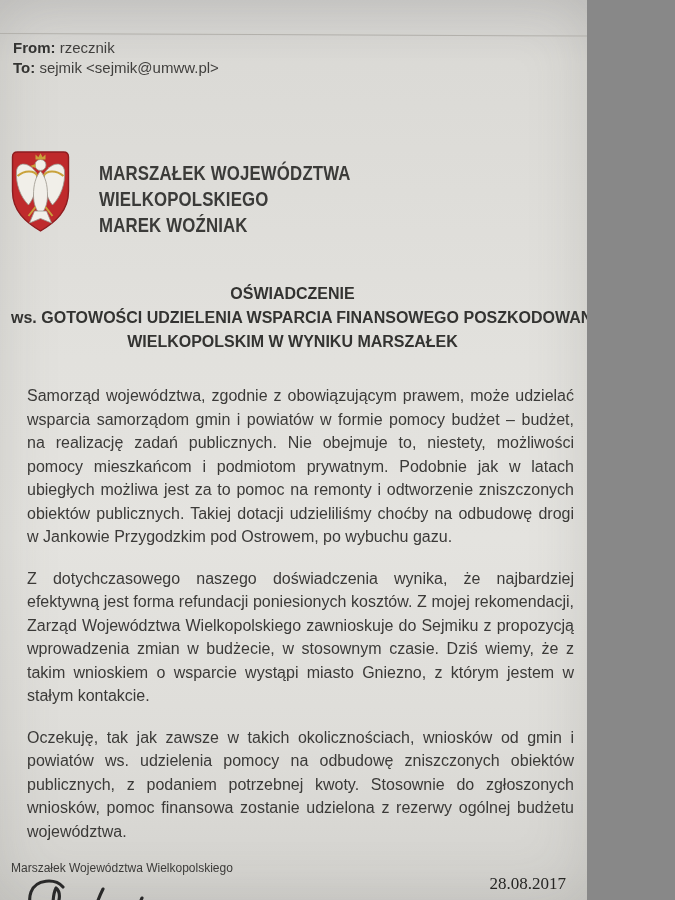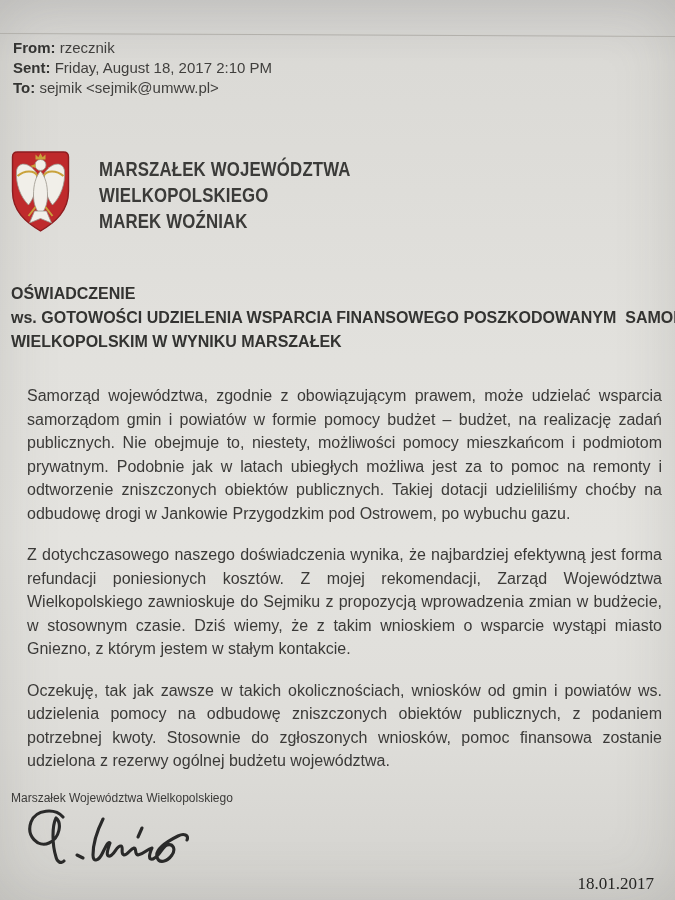--- a/index.html
+++ b/index.html
@@ -1,50 +1,50 @@
 <!DOCTYPE html>
 <html><head>
 <meta charset="utf-8">
 <style>
   html,body{margin:0;padding:0;background:#888;}
   .page{
     position:relative;
-    width:675px;height:900px;
+    width:587px;height:900px;
     overflow:hidden;
     background:linear-gradient(180deg,#d0cfcd 0%,#dbdad6 7%,#e2e1dd 40%,#e4e3df 60%,#deddd9 82%,#d3d2ce 100%);
     box-shadow:inset 0 0 60px rgba(90,88,84,.18);
     font-family:"Liberation Sans", sans-serif;
     color:#3a3a38;
   }
   .top-rule{
     position:absolute;top:33px;left:0;width:102%;
     border-top:1px solid #b2b0ab;
     transform:rotate(0.25deg);transform-origin:0 0;
   }
   .email-header{
     position:absolute;top:38px;left:13px;right:13px;
     font-size:15px;line-height:20px;color:#403f3d;
   }
   .eh-label{font-weight:bold;color:#343432;}
   .letterhead{
     position:absolute;top:149px;left:8px;
-    display:flex;align-items:center;
+    display:flex;align-items:flex-end;
   }
   .crest{flex:0 0 auto;}
   .letterhead-text{
     margin-left:26px;margin-top:2px;
     font-weight:bold;font-size:21px;line-height:26px;
     letter-spacing:.2px;color:#3b3b39;white-space:nowrap;
     transform:scaleX(.8);transform-origin:0 0;
   }
   .content-col{
     position:absolute;top:282px;left:11px;right:13px;
   }
   .title-block{
-    font-weight:bold;font-size:16px;
+    text-align:center;font-weight:bold;font-size:16px;
     line-height:24px;color:#333331;margin-bottom:30px;
   }
   .title-line{white-space:pre;}
   .body-text{font-size:16px;line-height:23.5px;text-align:justify;color:#3b3a38;}
   .body-text p{margin:0 0 18px 16px;}
   .signer{font-size:12px;color:#3b3a38;}
   .signature-wrap{margin:2px 0 0 8px;}
   .doc-date{
     position:absolute;bottom:6px;right:21px;
     font-family:"Liberation Serif", serif;
@@ -53,21 +53,20 @@
 </style>
 </head>
 <body>
 
 <div class="page">
 
   <div class="top-rule"></div>
 
   <div class="email-header">
     <div><span class="eh-label">From:</span><span> rzecznik</span></div>
-    <div><span class="eh-label">Sent:</span><span> Friday, August 18, 2017 2:10 PM</span></div>
     <div><span class="eh-label">To:</span><span> sejmik &lt;sejmik@umww.pl&gt;</span></div>
   </div>
 
   <div class="letterhead">
     <div class="crest">
       <svg width="65" height="85" viewBox="0 0 64 85" aria-hidden="true">
         <path d="M4,8 Q4,3 9,3 L55,3 Q60,3 60,8 L60,42 C60,62 47,73 32,82 C17,73 4,62 4,42 Z" fill="#bf2a2c" stroke="#8e1d20" stroke-width="1.4"></path>
         <path d="M28,24 C20,12 9,13 8,22 C7,35 12,48 20,56 C25,50 28,40 28,32 Z" fill="#f1efe9" stroke="#9a968c" stroke-width="0.8"></path>
         <path d="M36,24 C44,12 55,13 56,22 C57,35 52,48 44,56 C39,50 36,40 36,32 Z" fill="#f1efe9" stroke="#9a968c" stroke-width="0.8"></path>
         <path d="M9,27 C16,21 26,21 29,27" stroke="#c9a23b" stroke-width="2.2" fill="none"></path>
@@ -107,15 +106,15 @@
         <g fill="none" stroke="#1c1c1c" stroke-width="3.1" stroke-linecap="round" stroke-linejoin="round" opacity="0.92">
           <path d="M44,10 C36,1 17,2 12,15 C7,29 19,41 30,36 C41,31 43,16 37,11 C33,19 33,37 37,50 C38,55 42,57 45,54"></path>
           <path d="M58,48 C60,49 62,50 64,51"></path>
           <path d="M84,12 C78,24 74,38 74,48 C74,56 80,54 84,45 C87,39 89,34 91,36 C89,42 86,50 91,49 C96,47 98,38 102,39 C105,40 101,47 105,48 C109,48 111,42 115,41 C118,41 115,47 119,48 C125,47 128,42 133,41 C130,48 129,53 134,52 C141,49 143,40 148,38 C154,36 157,42 153,48 C148,55 140,57 138,50 C136,43 147,35 159,29 C165,26 170,28 168,33"></path>
           <path d="M119,30 L123,21"></path>
         </g>
       </svg>
     </div>
   </div>
 
-  <div class="doc-date">18.01.2017</div>
+  <div class="doc-date">28.08.2017</div>
 
 </div>
 
 </body></html>

